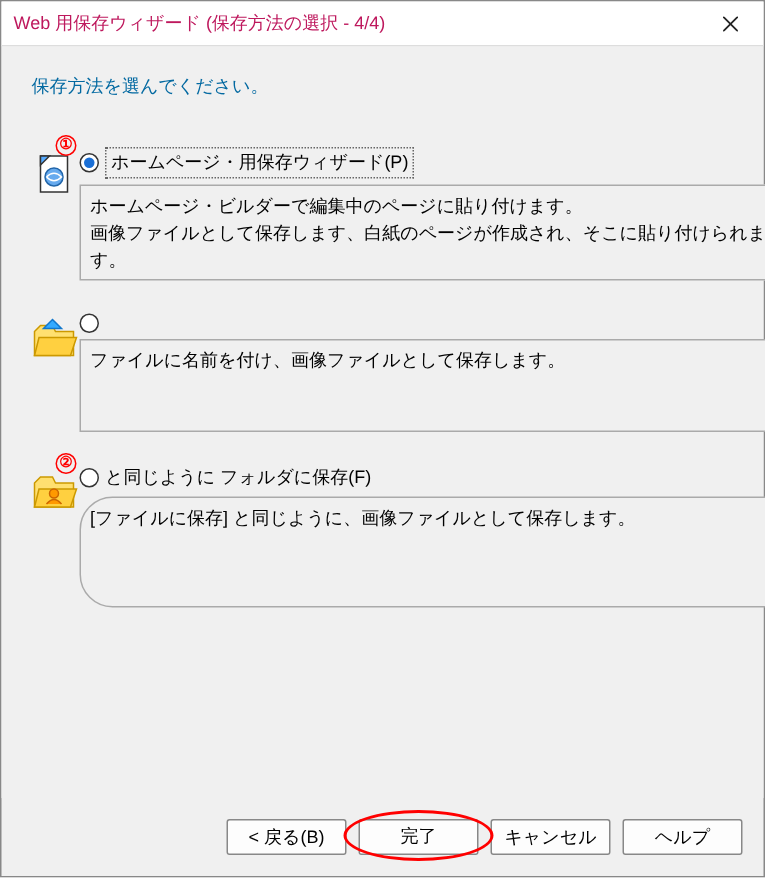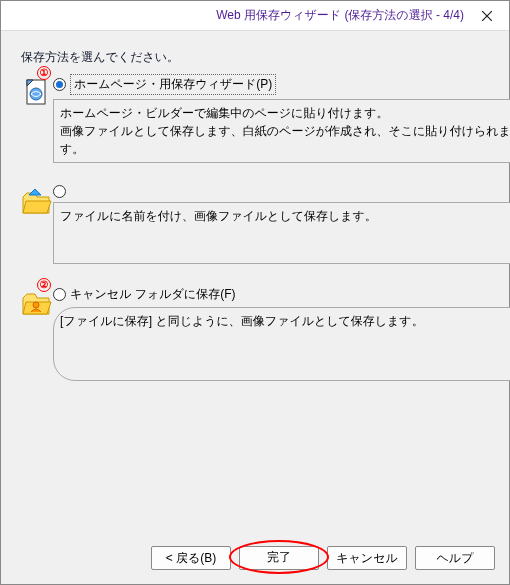--- a/index.html
+++ b/index.html
@@ -23,41 +23,40 @@
       height: 30px;
       background: #fff;
       display: flex;
       align-items: center;
       padding-left: 8px;
       border-bottom: 1px solid #ddd;
     }
     .titlebar .title {
       flex: 1;
       font-size: 12px;
-      color: #4c1d95;
-      text-align: right;
+      color: #be185d;
     }
     .titlebar .close {
       width: 45px;
       height: 100%;
       display: flex;
       align-items: center;
       justify-content: center;
       font-size: 14px;
       color: #222;
     }
     .content {
       flex: 1;
       padding: 18px 20px 0 20px;
       background: #f0f0f0;
       position: relative;
     }
     .instruction {
-      margin-bottom: 8px;
-      color: #0f172a;
+      margin-bottom: 32px;
+      color: #0369a1;
     }
     .option-block {
       position: relative;
       margin-bottom: 22px;
       display: flex;
       align-items: flex-start;
     }
     .icon-col {
       width: 42px;
       padding-top: 2px;
@@ -230,21 +229,21 @@
         <svg class="opt-icon" viewBox="0 0 32 32">
           <path d="M2 10 L6 6 L14 6 L16 10 L28 10 L28 26 L2 26 Z" fill="#ffe070" stroke="#cc9900"></path>
           <path d="M5 14 L30 14 L26 26 L2 26 Z" fill="#ffd040" stroke="#cc9900"></path>
           <circle cx="15" cy="17" r="3" fill="#ff9900" stroke="#cc6600"></circle>
           <path d="M10 24 Q15 18 20 24" fill="#ff9900" stroke="#cc6600"></path>
         </svg>
       </div>
       <div class="opt-main">
         <div class="radio-row">
           <div class="radio"></div>
-          <span class="radio-label">キャンセル フォルダに保存(F)</span>
+          <span class="radio-label">と同じように フォルダに保存(F)</span>
         </div>
         <div class="desc-box tall">
           <div>[ファイルに保存] と同じように、画像ファイルとして保存します。</div>
         </div>
       </div>
     </div>
   </div>
 
   <div class="footer">
     <div class="btn">&lt; 戻る(B)</div>

